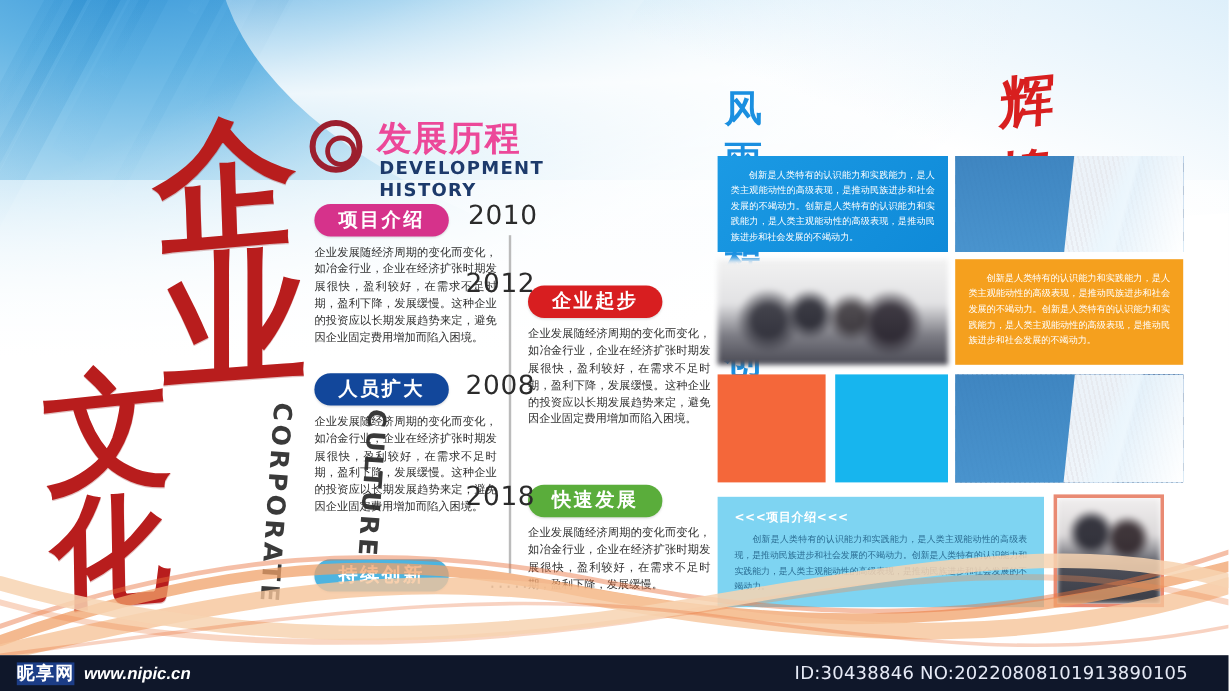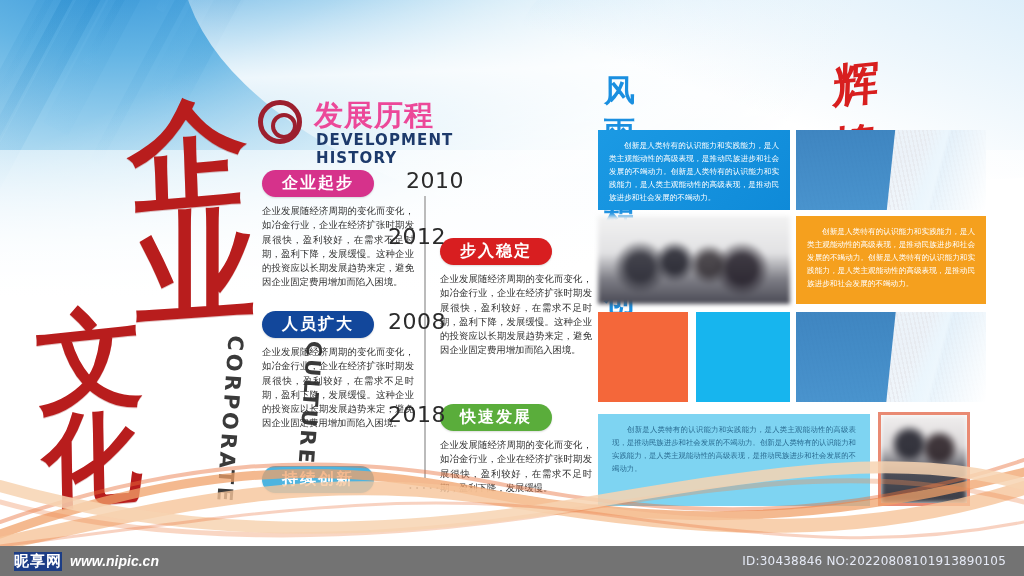--- a/index.html
+++ b/index.html
@@ -195,33 +195,33 @@
     font-family: "DejaVu Sans", sans-serif;
   }
   .intro-title { font-size: 10px; font-weight: 700; color: #ffffff; margin-bottom: 6px; letter-spacing: .5px; }
   .intro-body { font-size: 7.4px; line-height: 1.75; text-indent: 15px; text-align: justify; color: #2a6c92; }
 
   
   .waves { position: absolute; left:0; right:0; bottom:30px; height:120px; overflow:hidden; }
   .waves svg { position:absolute; left:0; bottom:0; }
   .footer {
     position: absolute; left: 0; right: 0; bottom: 0; height: 30px;
-    background: #737373; display: flex; align-items: center;
+    background: #0f172a; display: flex; align-items: center;
   }
   .fl-logo {
     margin-left: 14px; color:#fff; font-size: 15px; font-weight:700;
     background:#1c3d86; letter-spacing:1px;
     font-family:"DejaVu Sans", sans-serif;
   }
   .fl-url {
     margin-left: 8px; color:#ffffff; font-size: 14px; font-style: italic; font-weight:700;
     font-family:Liberation Sans, sans-serif;
   }
   .fl-id {
-    position:absolute; right: 18px; color:#e6eaf6; font-size: 12px;
+    position:absolute; right: 34px; color:#e6eaf6; font-size: 15px;
     font-family:"DejaVu Sans", sans-serif; letter-spacing:.2px;
   }
 </style>
 </head>
 <body>
 
 <div id="poster">
 
   <div class="bg-base"></div>
   <div class="streaks" id="streaks">
@@ -262,24 +262,24 @@
   <div class="tl-head">
     <div class="tl-ring"></div>
     <div class="tl-title">发展历程</div>
     <div class="tl-sub">DEVELOPMENT HISTORY</div>
   </div>
 
   <div class="tl-line"></div>
   <div class="tl-dots">······</div>
 
   <div id="tl-entries">
-      <div class="badge" style="left: 262px; top: 170px; width: 112px; background: rgb(214, 50, 139);">企业起步</div>
-      <div class="year" style="left: 390px; top: 168px; margin-left: 16px;">2010</div>
+      <div class="badge" style="left: 262px; top: 170px; width: 112px; background: rgb(214, 50, 139);">项目介绍</div>
+      <div class="year" style="left: 390px; top: 168px;">2010</div>
       <div class="para" style="left: 262px; top: 204px;">企业发展随经济周期的变化而变化，如冶金行业，企业在经济扩张时期发展很快，盈利较好，在需求不足时期，盈利下降，发展缓慢。这种企业的投资应以长期发展趋势来定，避免因企业固定费用增加而陷入困境。</div>
-      <div class="badge" style="left: 440px; top: 238px; width: 112px; background: rgb(216, 30, 32);">步入稳定</div>
+      <div class="badge" style="left: 440px; top: 238px; width: 112px; background: rgb(216, 30, 32);">企业起步</div>
       <div class="year" style="left: 388px; top: 224px; text-align: right;">2012</div>
       <div class="para" style="left: 440px; top: 272px;">企业发展随经济周期的变化而变化，如冶金行业，企业在经济扩张时期发展很快，盈利较好，在需求不足时期，盈利下降，发展缓慢。这种企业的投资应以长期发展趋势来定，避免因企业固定费用增加而陷入困境。</div>
       <div class="badge" style="left: 262px; top: 311px; width: 112px; background: rgb(18, 71, 155);">人员扩大</div>
       <div class="year" style="left: 388px; top: 309px;">2008</div>
       <div class="para" style="left: 262px; top: 345px;">企业发展随经济周期的变化而变化，如冶金行业，企业在经济扩张时期发展很快，盈利较好，在需求不足时期，盈利下降，发展缓慢。这种企业的投资应以长期发展趋势来定，避免因企业固定费用增加而陷入困境。</div>
       <div class="badge" style="left: 440px; top: 404px; width: 112px; background: rgb(90, 173, 59);">快速发展</div>
       <div class="year" style="left: 388px; top: 402px;">2018</div>
       <div class="para" style="left: 440px; top: 438px;">企业发展随经济周期的变化而变化，如冶金行业，企业在经济扩张时期发展很快，盈利较好，在需求不足时期，盈利下降，发展缓慢。</div>
       <div class="badge" style="left: 262px; top: 466px; width: 112px; background: rgb(77, 180, 224);">持续创新</div>
     </div>
@@ -295,20 +295,21 @@
 
   <div class="tile photo-team" style="left:598px; top:216px; width:192px; height:88px;"></div>
 
   <div class="tile txt orange" style="left:796px; top:216px; width:190px; height:88px;">创新是人类特有的认识能力和实践能力，是人类主观能动性的高级表现，是推动民族进步和社会发展的不竭动力。创新是人类特有的认识能力和实践能力，是人类主观能动性的高级表现，是推动民族进步和社会发展的不竭动力。</div>
 
   <div class="tile flat-orange" style="left:598px; top:312px; width:90px; height:90px;"></div>
   <div class="tile flat-cyan" style="left:696px; top:312px; width:94px; height:90px;"></div>
   <div class="tile photo-bldg" style="left:796px; top:312px; width:190px; height:90px;"></div>
 
   <div class="intro-box" style="left:598px; top:414px; width:272px; height:92px;">
+    <div class="intro-title">&lt;&lt;&lt;项目介绍&lt;&lt;&lt;</div>
     <div class="intro-body">创新是人类特有的认识能力和实践能力，是人类主观能动性的高级表现，是推动民族进步和社会发展的不竭动力。创新是人类特有的认识能力和实践能力，是人类主观能动性的高级表现，是推动民族进步和社会发展的不竭动力。</div>
   </div>
 
   <div class="tile photo-frame" style="left:878px; top:412px; width:92px; height:94px;">
     <div class="photo-pair" style="position:absolute; inset:0;"></div>
   </div>
 
   <div class="waves">
     <svg width="1024" height="120" viewBox="0 0 1024 120" preserveAspectRatio="none">
       <g fill="none" stroke-linecap="round">

